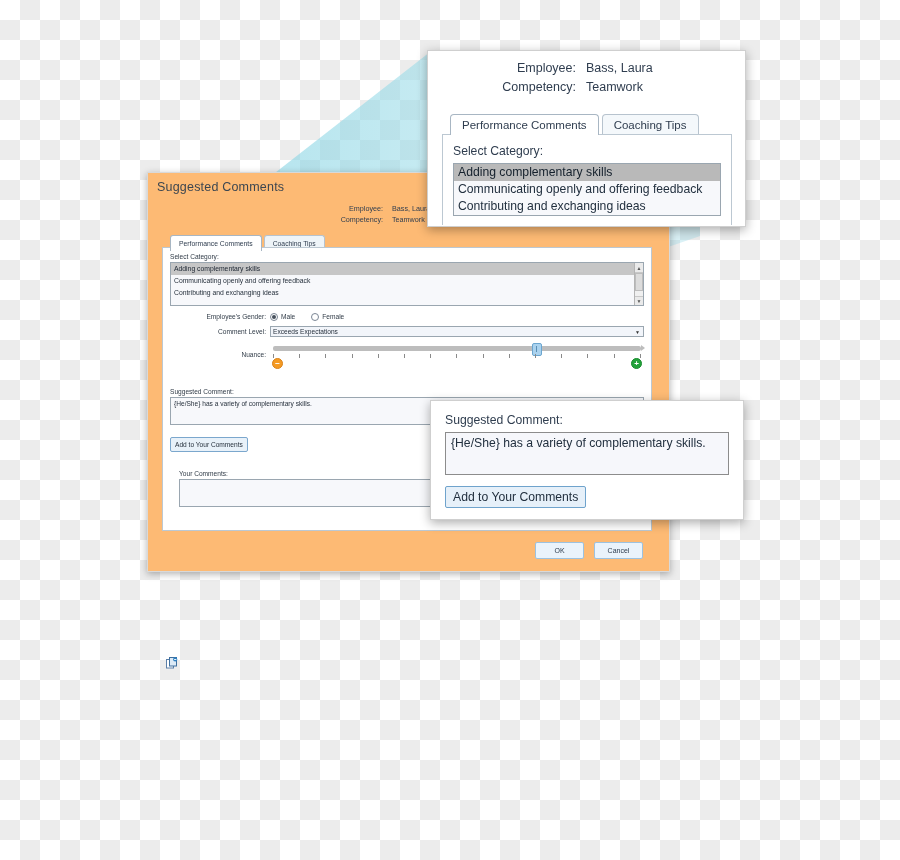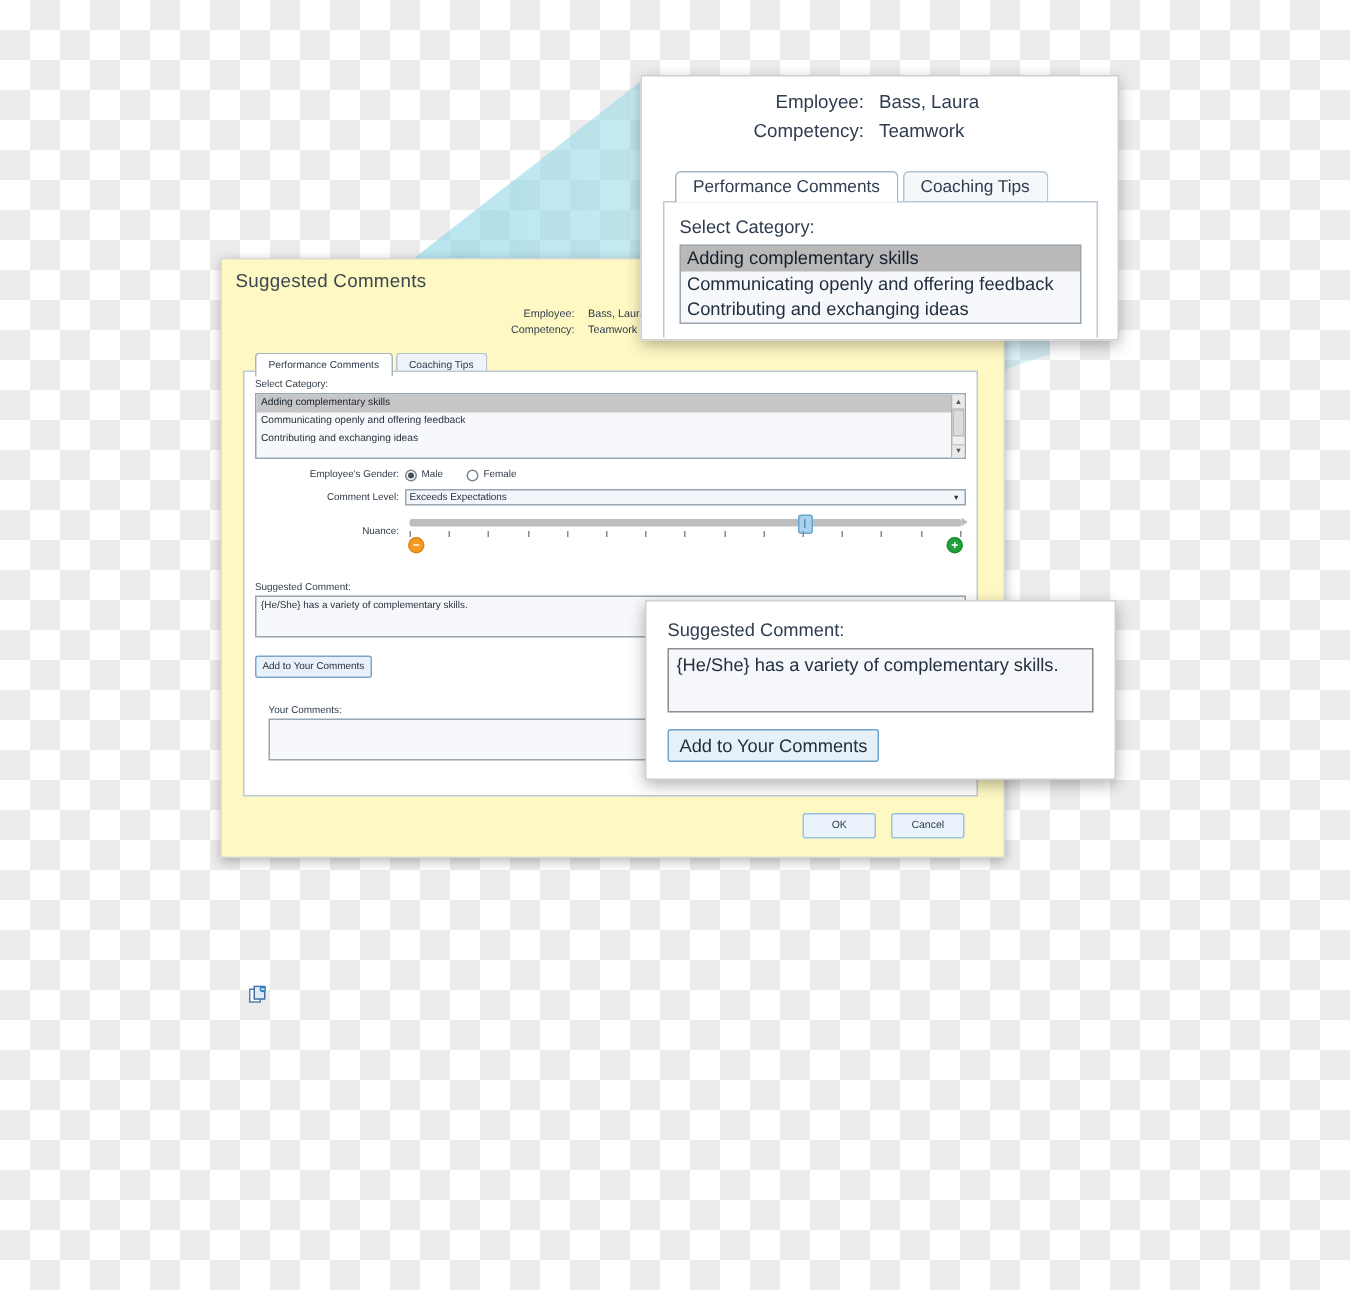--- a/index.html
+++ b/index.html
@@ -13,21 +13,21 @@
     background-size:40px 40px;
     background-position:0 0, 20px 20px;
   }
   .stage{position:absolute;left:0;top:0;width:900px;height:860px;}
 
   
   .beams{position:absolute;left:0;top:0;width:900px;height:860px;pointer-events:none;}
 
   
   .win{
-    position:absolute;background:#fef9c3;
+    position:absolute;background:#fdba74;
     box-shadow:0 2px 7px rgba(0,0,0,.30);
     border:1px solid #d9d9d9;
   }
 
   
   #main-dialog{left:147px;top:172px;width:521px;height:398px;}
   #main-dialog .dlg-title{
     position:absolute;left:9px;top:7px;font-size:12.5px;color:#3c4650;
     letter-spacing:.2px;
   }

